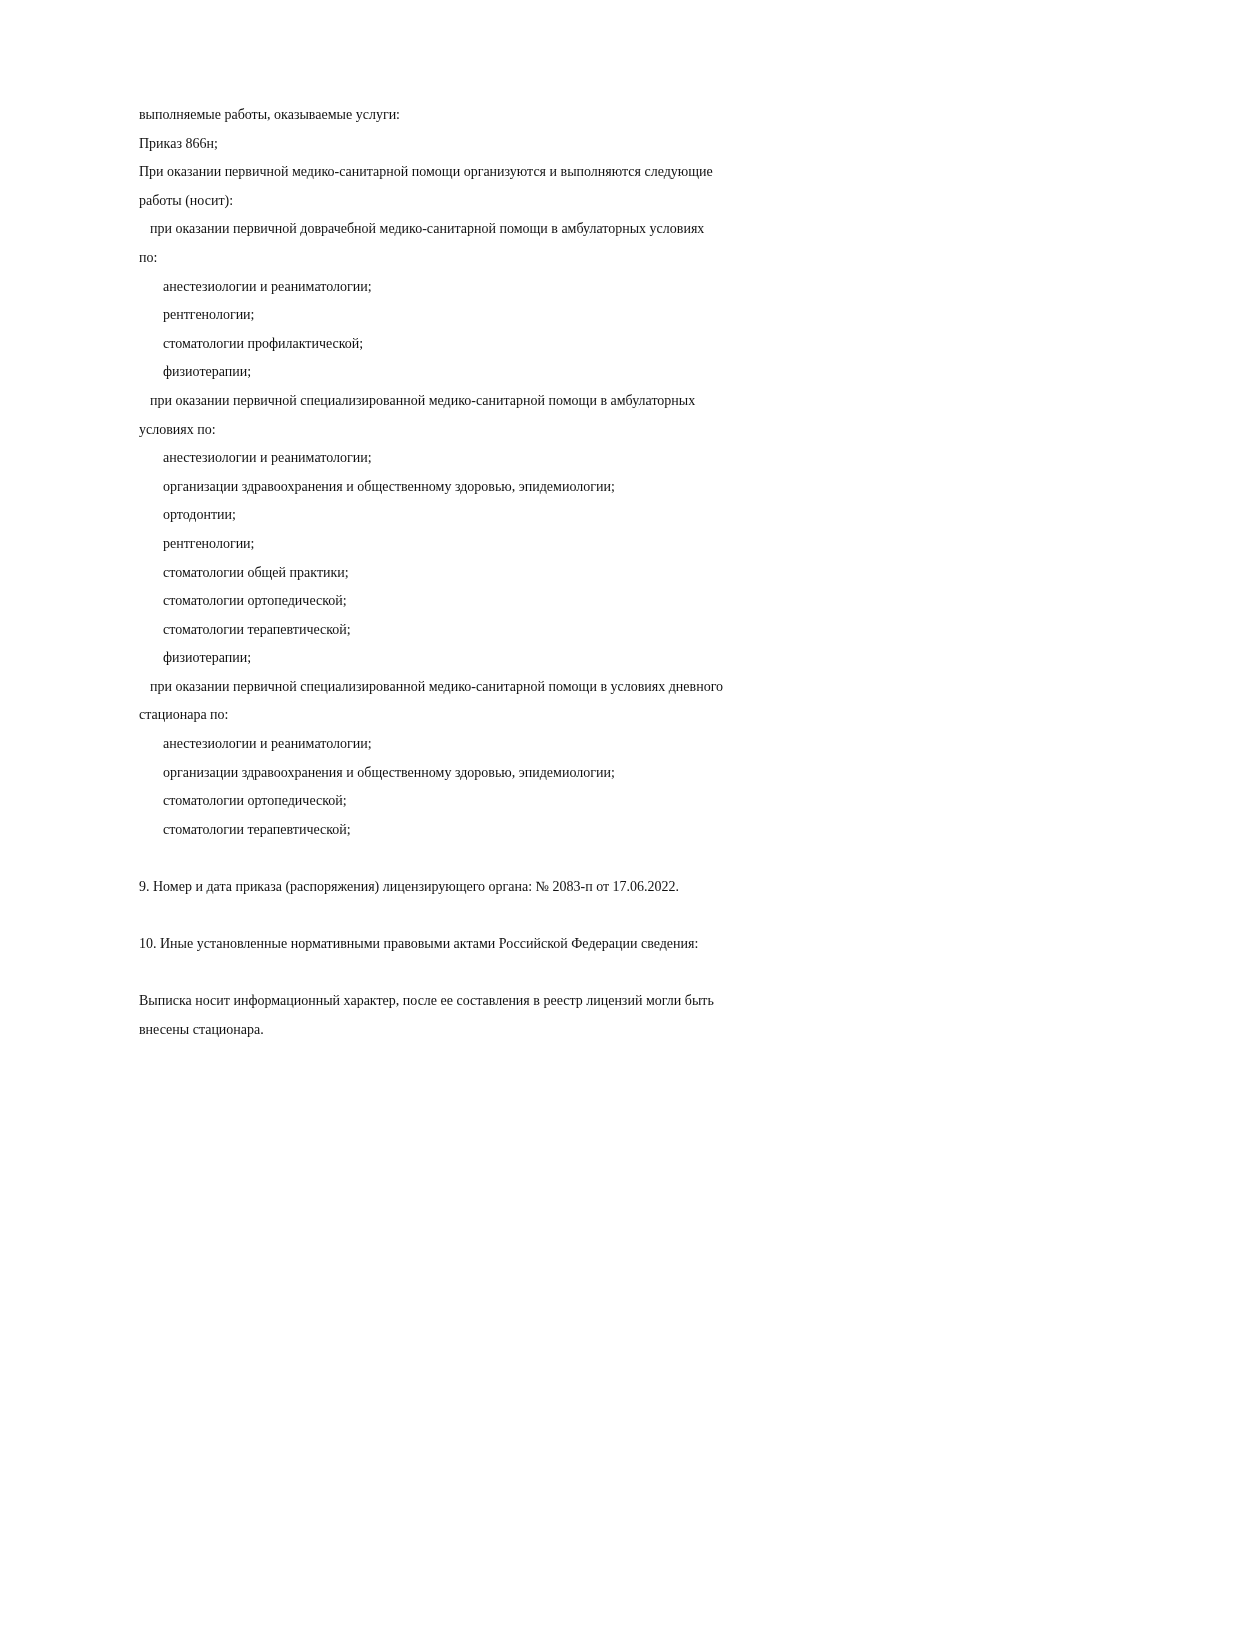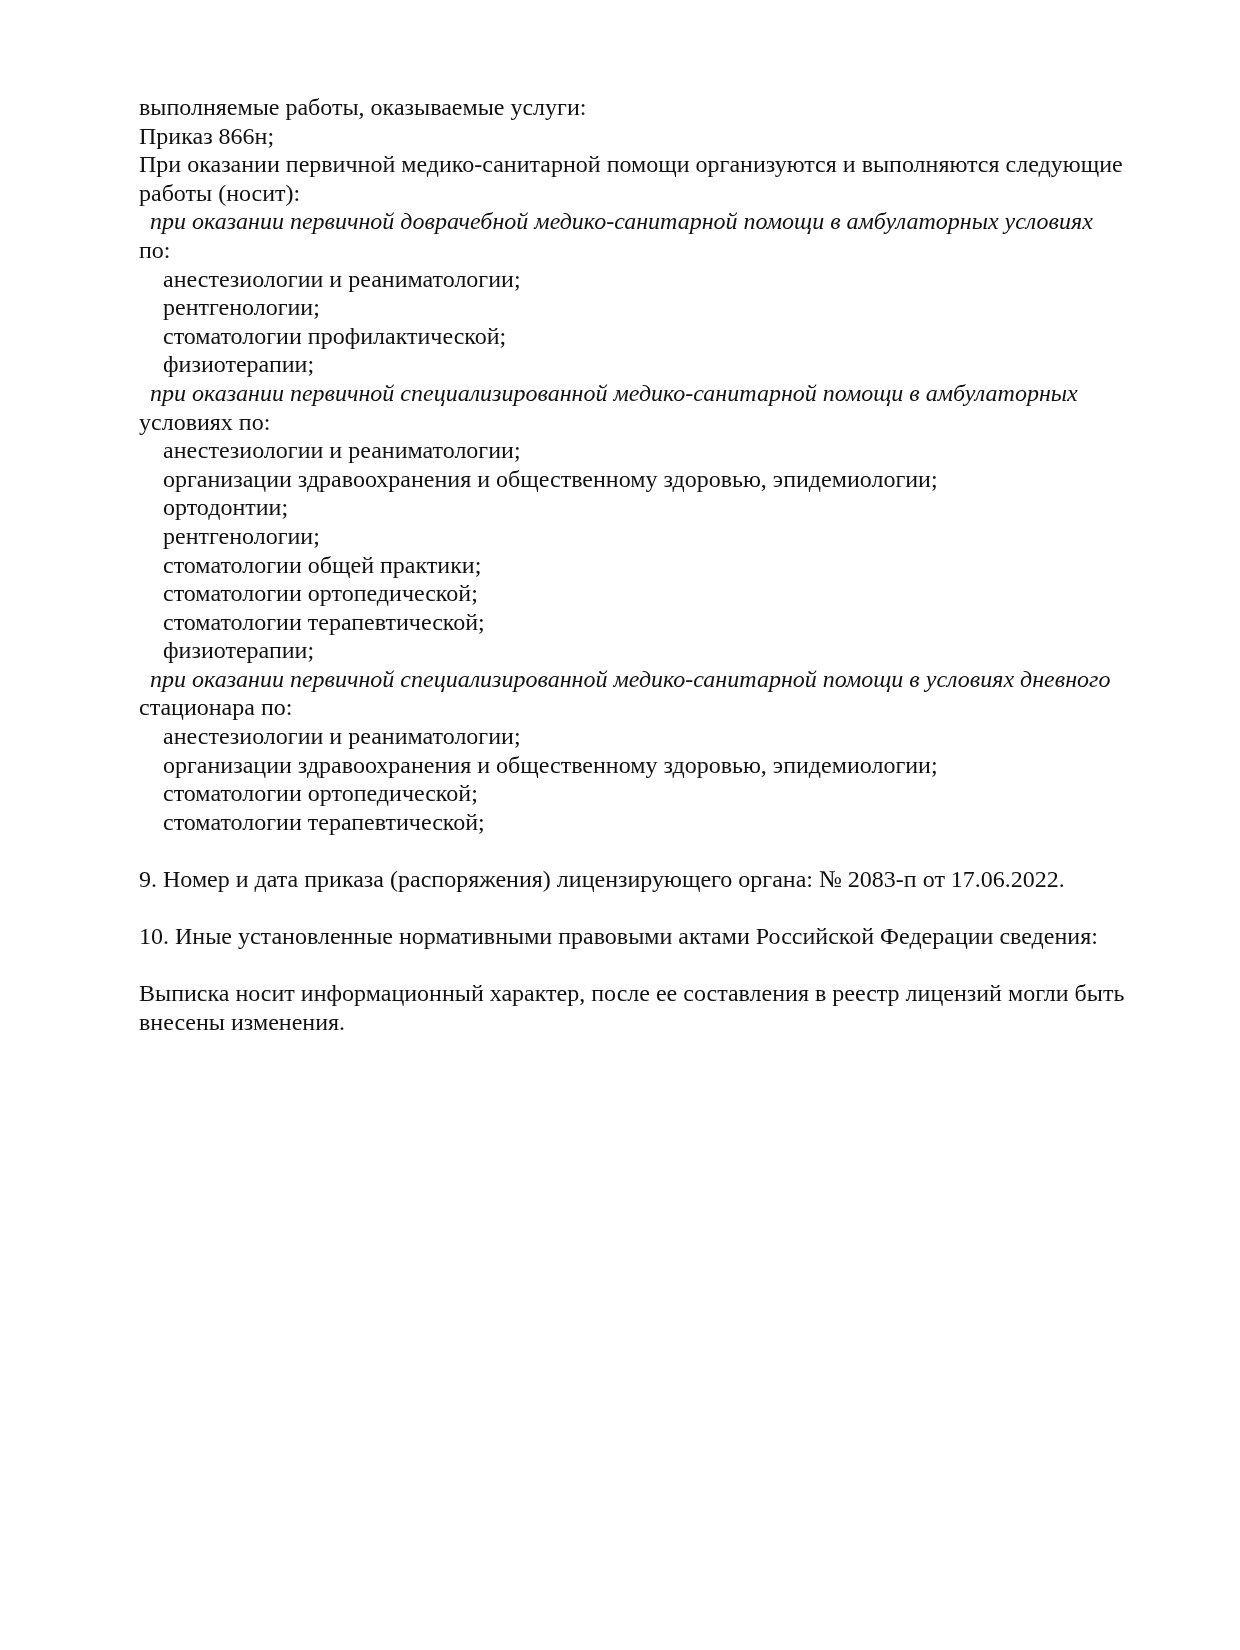--- a/index.html
+++ b/index.html
@@ -1,23 +1,23 @@
 <!DOCTYPE html>
 <html><head>
 <meta charset="utf-8">
 <style>
   html, body { margin: 0; padding: 0; background: #ffffff; }
   body { width: 1240px; height: 1650px; position: relative; overflow: hidden; }
   .page {
-    position: absolute; left: 139px; top: 93px; width: 980px;
-    font-family: "Liberation Serif", serif; font-size: 24px; color: #111111;
+    position: absolute; left: 139px; top: 101px; width: 980px;
+    font-family: "Liberation Serif", serif; font-size: 14px; color: #111111;
     line-height: 28.6px;
   }
   .line { white-space: pre; display: block; height: 28.6px; }
-  .ind1 { padding-left: 11px; font-style: italic; }
+  .ind1 { padding-left: 11px; }
   .ind2 { padding-left: 24px; }
   .gap { height: 28.6px; }
 </style>
 </head>
 <body>
 
 <div class="page">
   <div>
     <span class="line">выполняемые работы, оказываемые услуги:</span>
     <span class="line">Приказ 866н;</span>
@@ -60,15 +60,15 @@
   <span class="line">9. Номер и дата приказа (распоряжения) лицензирующего органа: № 2083-п от 17.06.2022.</span>
 
   <div class="gap"></div>
   <div>
     <span class="line">10. Иные установленные нормативными правовыми актами Российской Федерации сведения:</span>
   </div>
 
   <div class="gap"></div>
   <div>
     <span class="line">Выписка носит информационный характер, после ее составления в реестр лицензий могли быть</span>
-    <span class="line">внесены изменения.</span>
+    <span class="line">внесены стационара.</span>
   </div>
 </div>
 
 </body></html>

